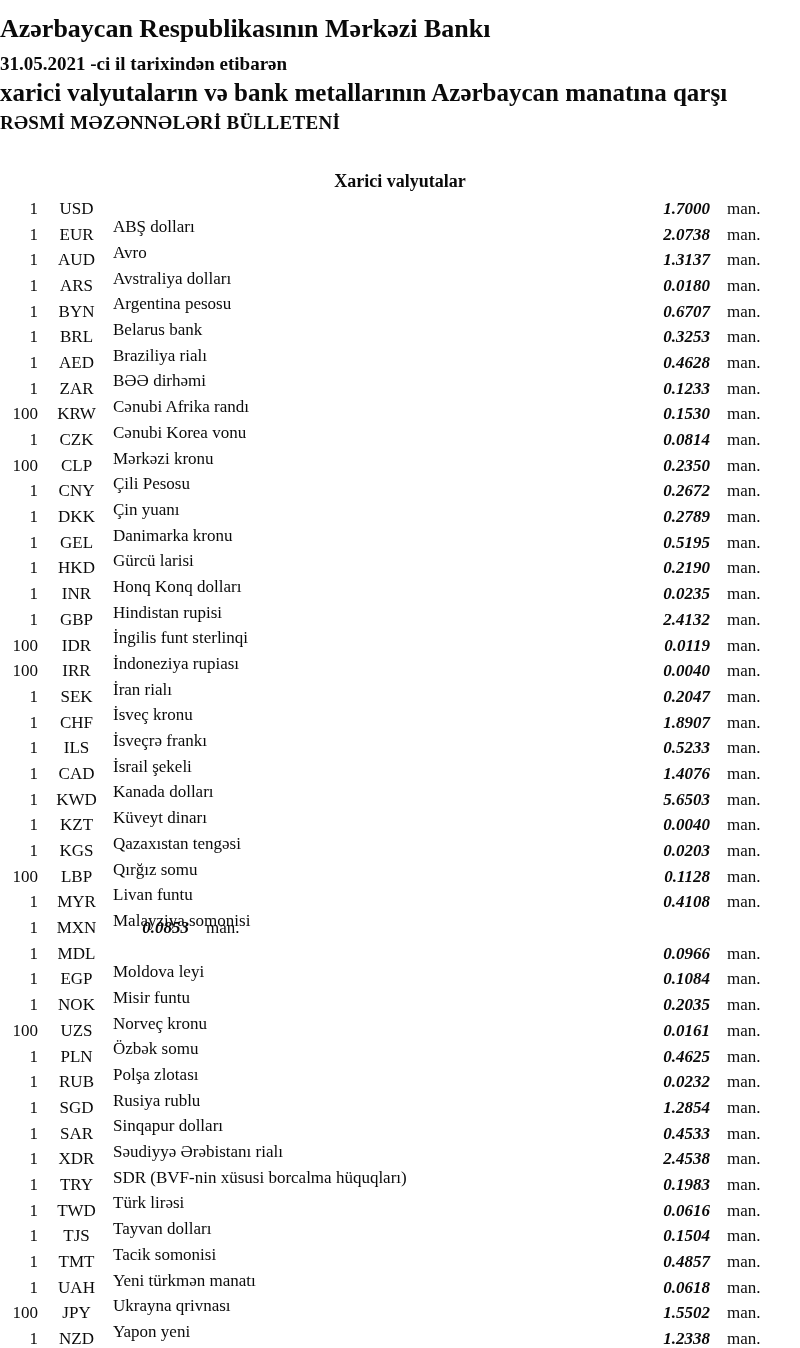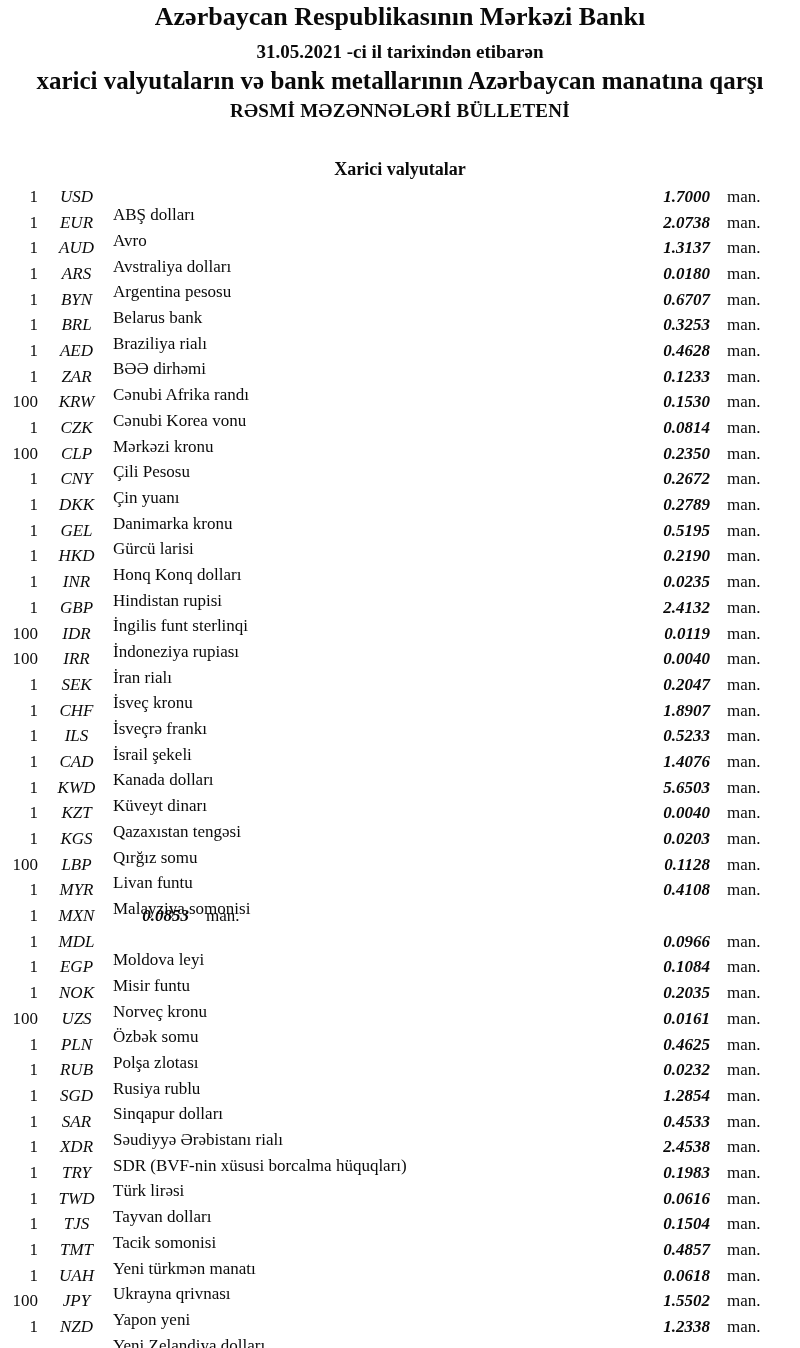--- a/index.html
+++ b/index.html
@@ -8,22 +8,22 @@
     background: #ffffff;
     color: #0a0a0a;
   }
   body {
     width: 800px;
     height: 1348px;
     overflow: hidden;
     font-family: "Liberation Serif", "DejaVu Serif", serif;
   }
   .header {
-    text-align: center;
-    padding-top: 2px;
+    text-align: left;
+    padding-top: 14px;
   }
   .bank-title {
     font-size: 26px;
     line-height: 30px;
     font-weight: bold;
     margin: 0;
   }
   .date-line {
     margin-top: 9px;
     font-size: 19px;
@@ -64,21 +64,20 @@
   .qty {
     width: 38px;
     text-align: right;
     flex: 0 0 auto;
   }
   .code {
     width: 57px;
     margin-left: 10px;
     text-align: center;
     flex: 0 0 auto;
-    font-style: italic;
   }
   .name {
     flex: 1 1 auto;
     margin-left: 8px;
     white-space: nowrap;
     overflow: hidden;
     margin-top: 37px;
   }
   .rate {
     width: 84px;

